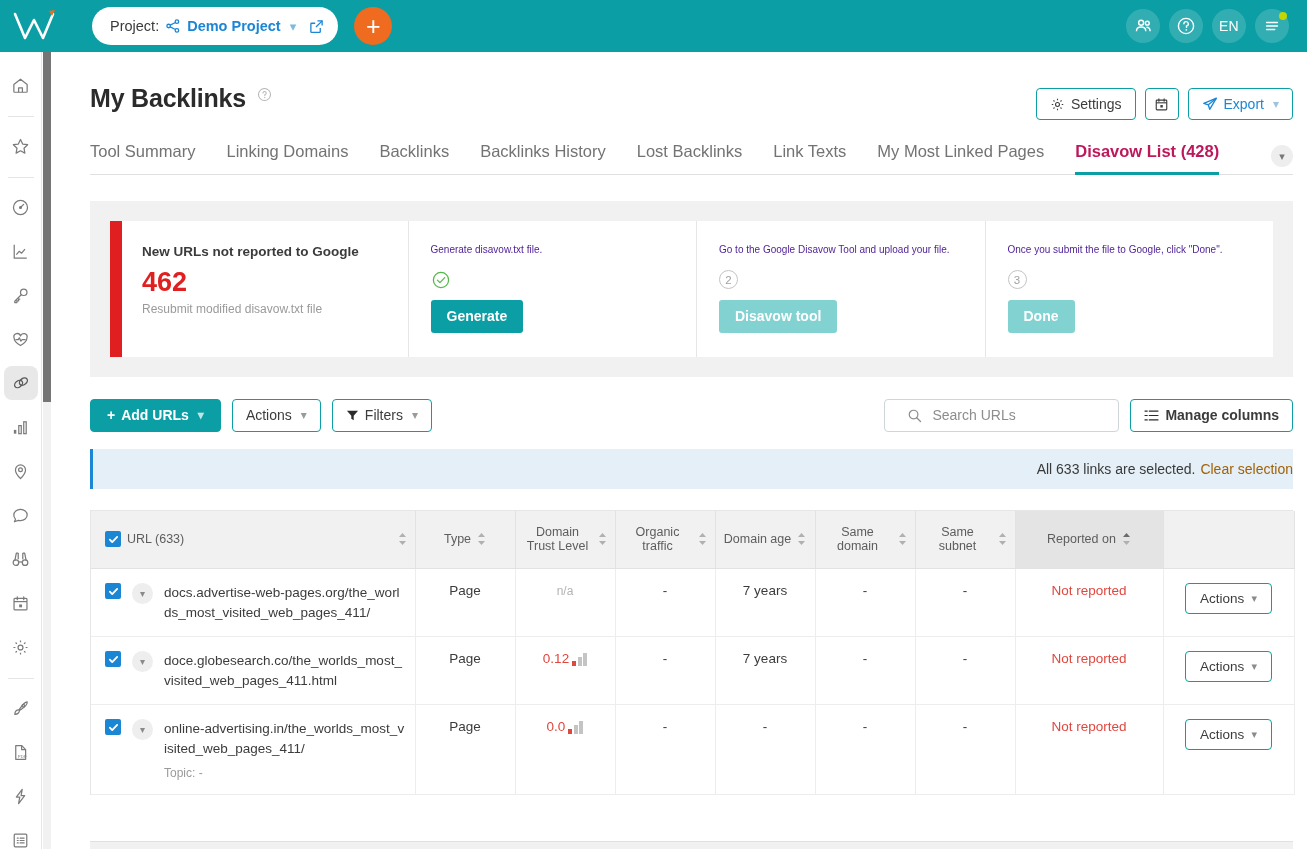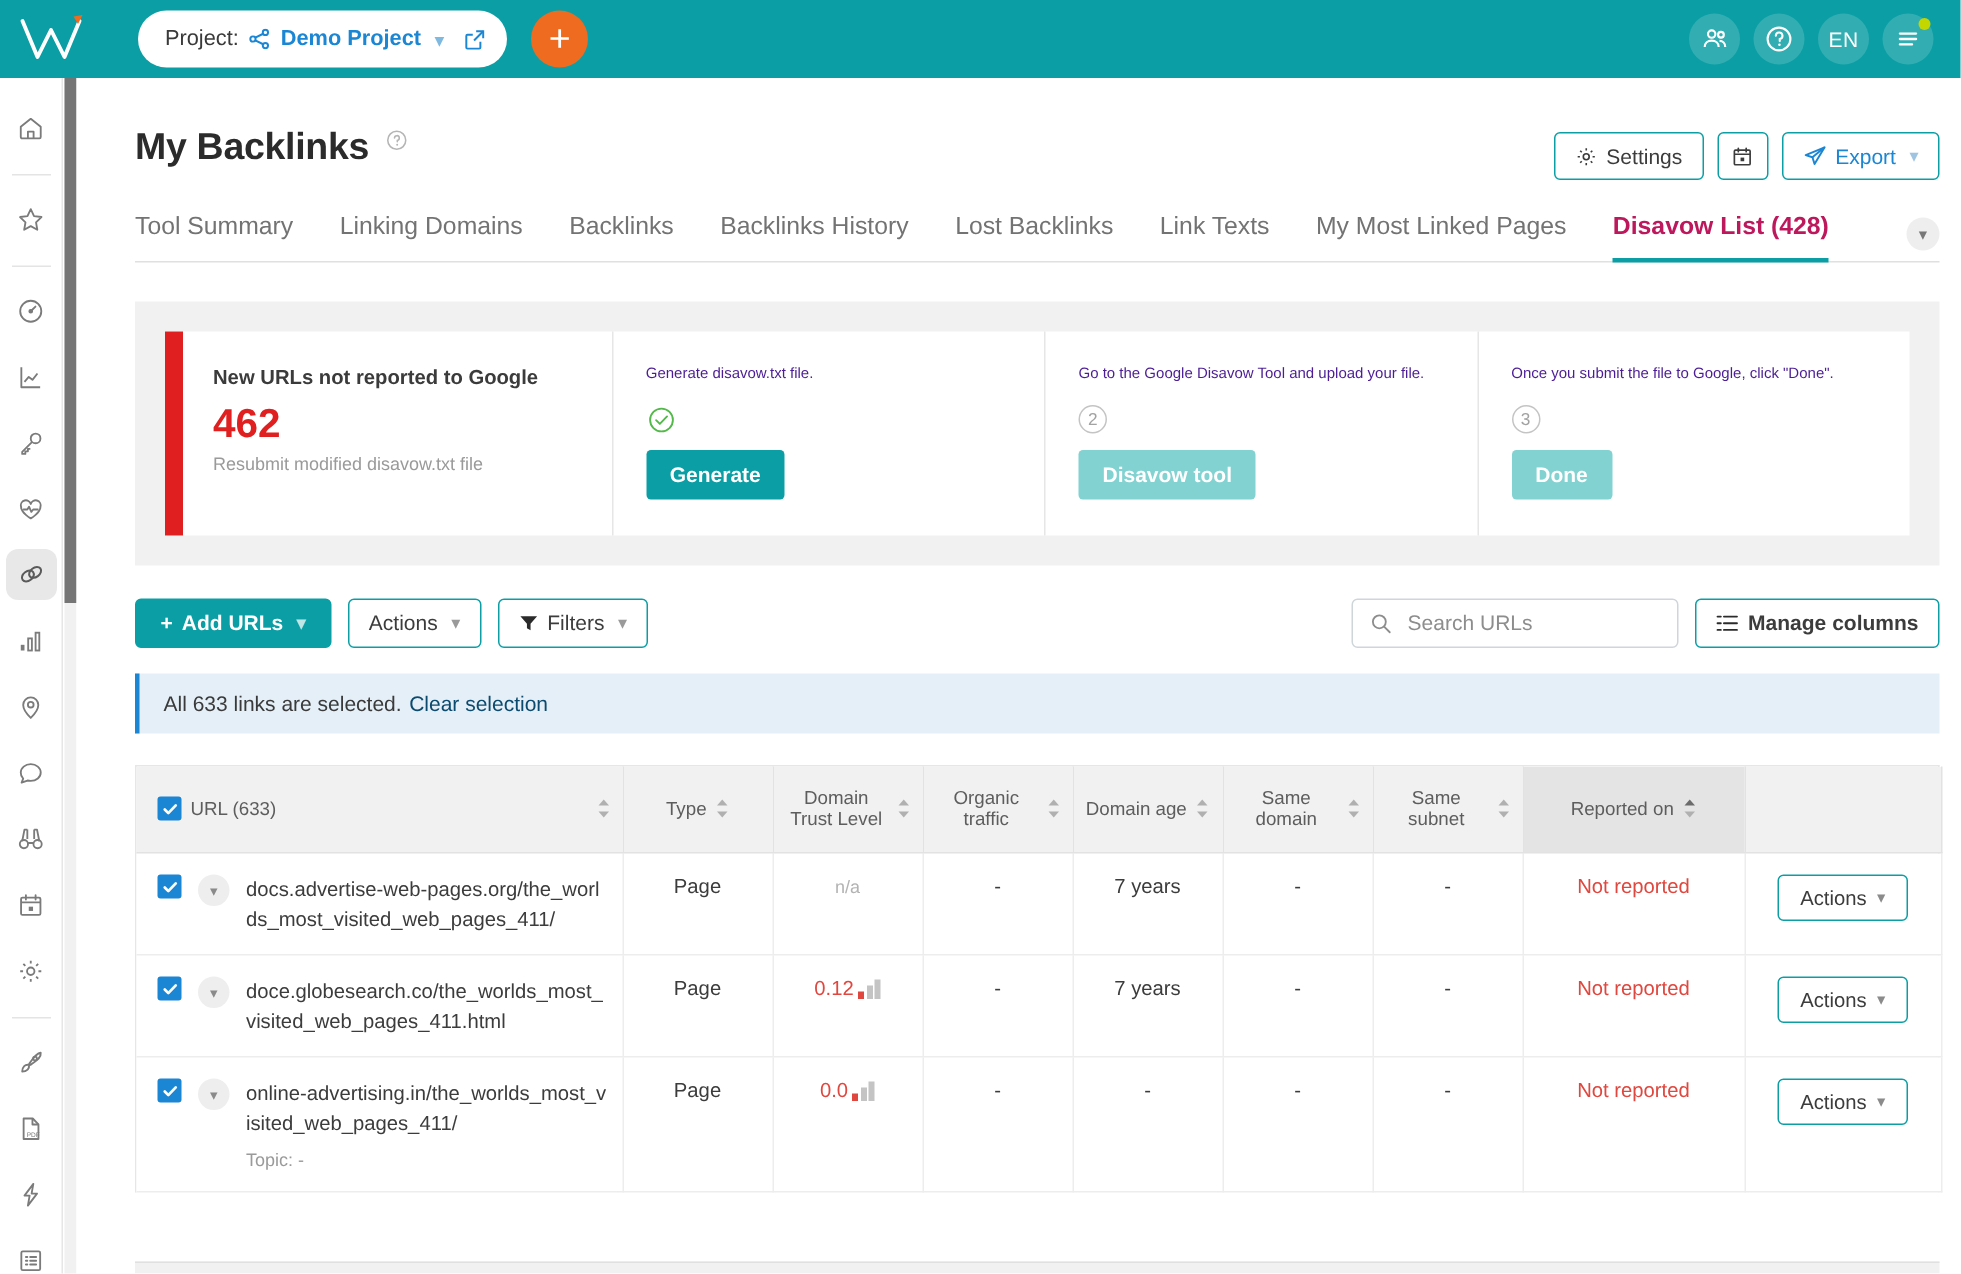--- a/index.html
+++ b/index.html
@@ -189,39 +189,39 @@
     display: flex; align-items: center; gap: 11px;
   }
   .btn.primary {
     background: #0b9fa5; border-color: #0b9fa5; color: #fff;
     font-weight: bold; height: 33px; padding: 0 16px;
   }
   .btn.primary .chev { color: #bfe6e6; }
   .btn.tall { height: 33px; }
   .search-box {
     margin-left: auto;
-    width: 218px; height: 33px;
+    width: 235px; height: 33px;
     border: 1px solid #cfd6da; border-radius: 4px;
-    display: flex; align-items: center; gap: 8px; padding: 0 11px;
+    display: flex; align-items: center; gap: 8px; padding: 0 22px;
     background: #fff;
   }
   .search-box input {
     border: none; outline: none; font-size: 14px; color: #3c3c3c;
     width: 100%; font-family: inherit; background: transparent;
   }
   .search-box input::placeholder { color: #8d8d8d; }
 
   
   .sel-banner {
     margin: 17px 14px 0 39px;
     background: #e4eff7; border-left: 3px solid #1b86d4;
     height: 40px; display: flex; align-items: center;
-    padding-left: 16px; font-size: 14px; color: #3a3a3a;
-  }
-  .sel-link { color: #0c4a6e; margin-left: 5px; cursor: pointer; }
+    padding-left: 31px; font-size: 14px; color: #3a3a3a; justify-content: flex-end;
+  }
+  .sel-link { color: #a16207; margin-left: 5px; cursor: pointer; }
 
   
   .tbl-wrap { margin: 21px 14px 0 39px; border: 1px solid #e6e6e6; border-bottom: none; }
   table.dt { width: 100%; border-collapse: collapse; table-layout: fixed; }
   table.dt th {
     background: #f1f1f1; border-right: 1px solid #e2e2e2;
     border-bottom: 1px solid #e2e2e2;
     font-weight: normal; font-size: 12.5px; color: #5d5d5d;
     height: 58px; padding: 0 8px; text-align: center; vertical-align: middle;
     position: relative;

